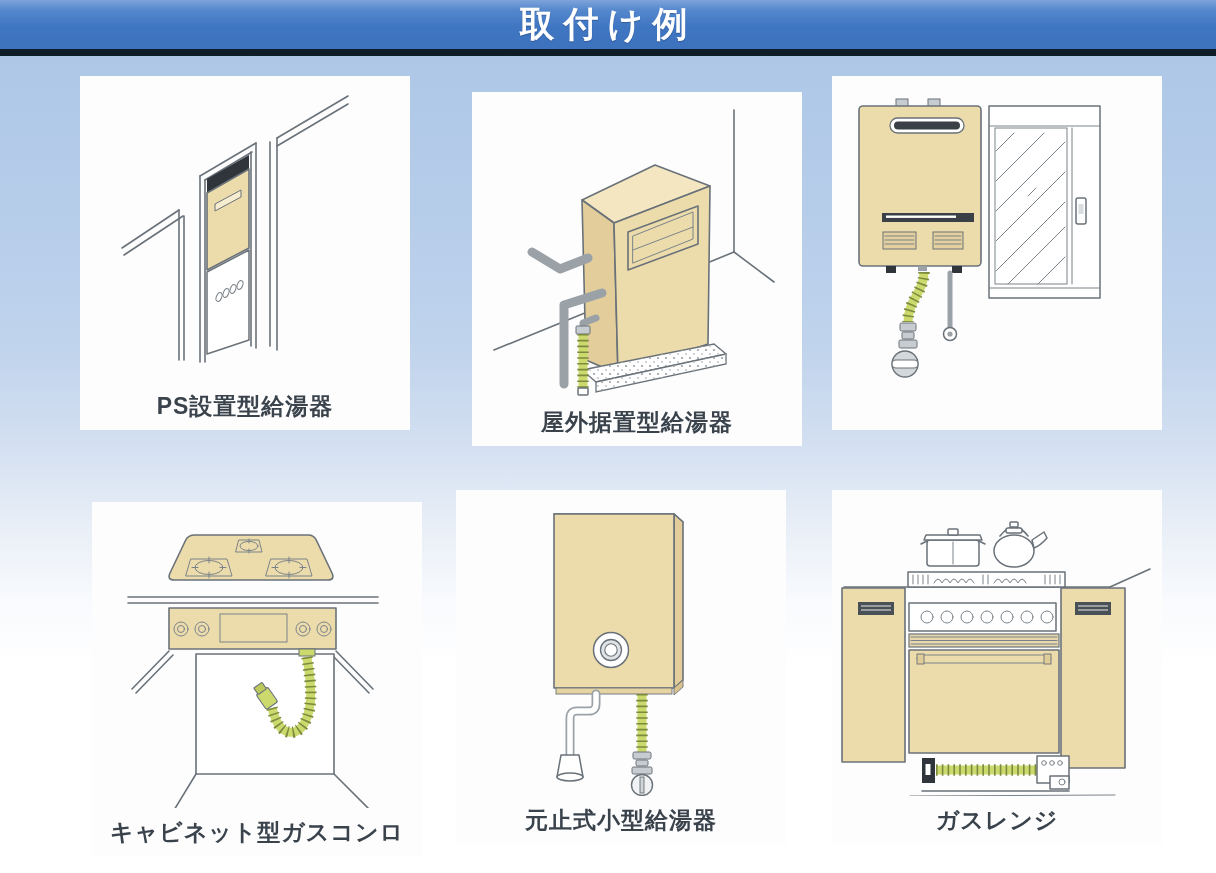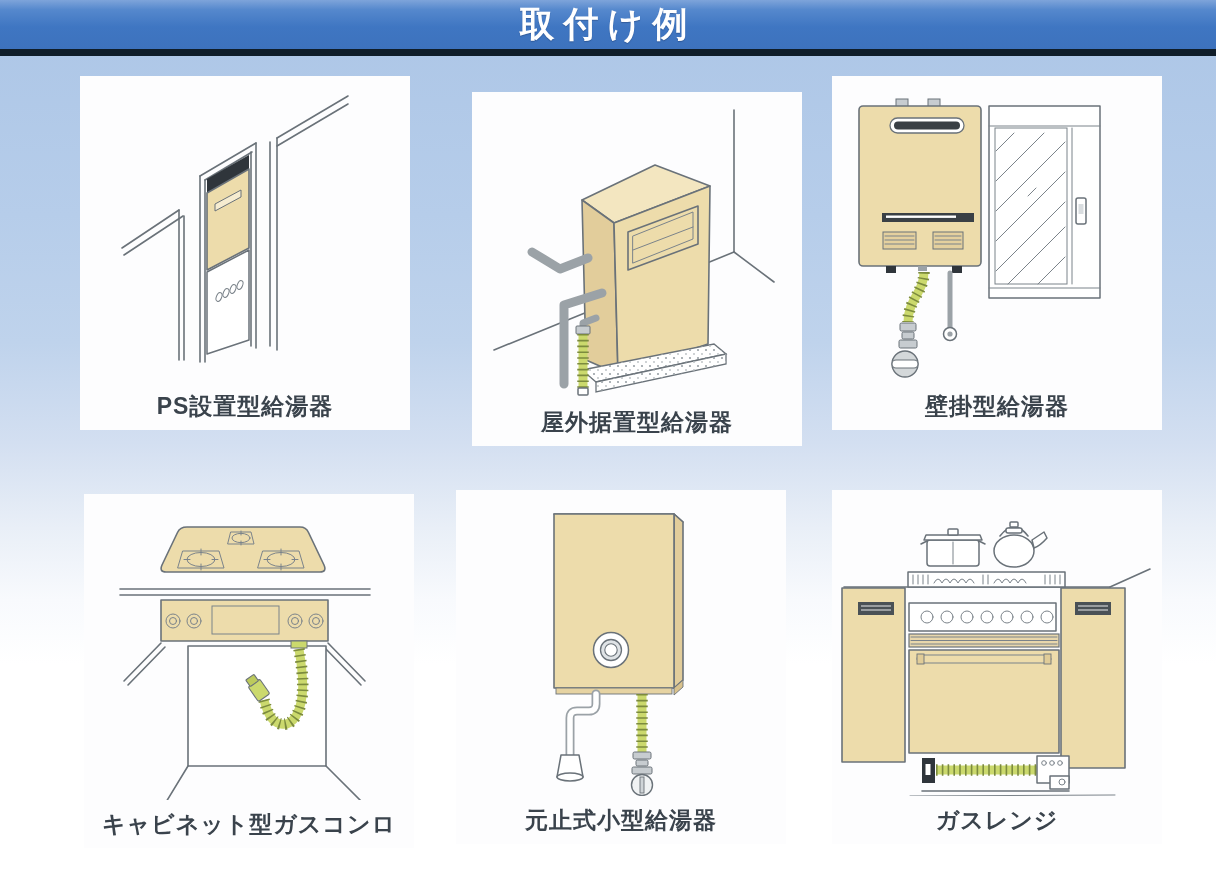--- a/index.html
+++ b/index.html
@@ -191,24 +191,23 @@
         <g>
           <path class="hose-base" stroke-width="9" d="M92 196 C92 216 76 224 76 246"></path>
           <path class="hose-rib" stroke-width="11.5" d="M92 196 C92 216 76 224 76 246"></path>
           <rect class="gray-metal" x="68" y="247" width="16" height="8" rx="1.5"></rect>
           <rect class="gray-metal" x="70" y="256" width="12" height="7" rx="1.5"></rect>
           <rect class="gray-metal" x="67" y="264" width="18" height="8" rx="1.5"></rect>
           <circle cx="73" cy="288" r="13" fill="#d4d8da" stroke="#6a7279" stroke-width="1.4"></circle>
           <rect x="60" y="284" width="26" height="8" rx="4" fill="#ffffff" stroke="#6a7279" stroke-width="1.1"></rect>
         </g>
       </svg>
-      <figcaption class="caption">壁掛型給湯器</figcaption>
-    </figure>
-
-    <figure class="panel" style="margin:4px">
+    </figure>
+
+    <figure class="panel" style="margin:12px">
       <svg viewBox="0 0 330 306">
         <g>
           <path class="beige" d="M103 33 H216 Q222 33 224.5 38.5 L240 71 Q243 78 236 78 H82 Q75 78 78 71 L93.5 38.5 Q96 33 103 33 Z"></path>
           <g class="ln-thin">
             <polygon points="99,57 135,57 140,74 94,74"></polygon>
             <ellipse cx="117" cy="65.5" rx="14" ry="7"></ellipse>
             <path d="M117 55 L117 61 M117 70 L117 76 M100 65.5 L106 65.5 M128 65.5 L134 65.5"></path>
             <polygon points="179,57 215,57 220,74 174,74"></polygon>
             <ellipse cx="197" cy="65.5" rx="14" ry="7"></ellipse>
             <path d="M197 55 L197 61 M197 70 L197 76 M180 65.5 L186 65.5 M208 65.5 L214 65.5"></path>

